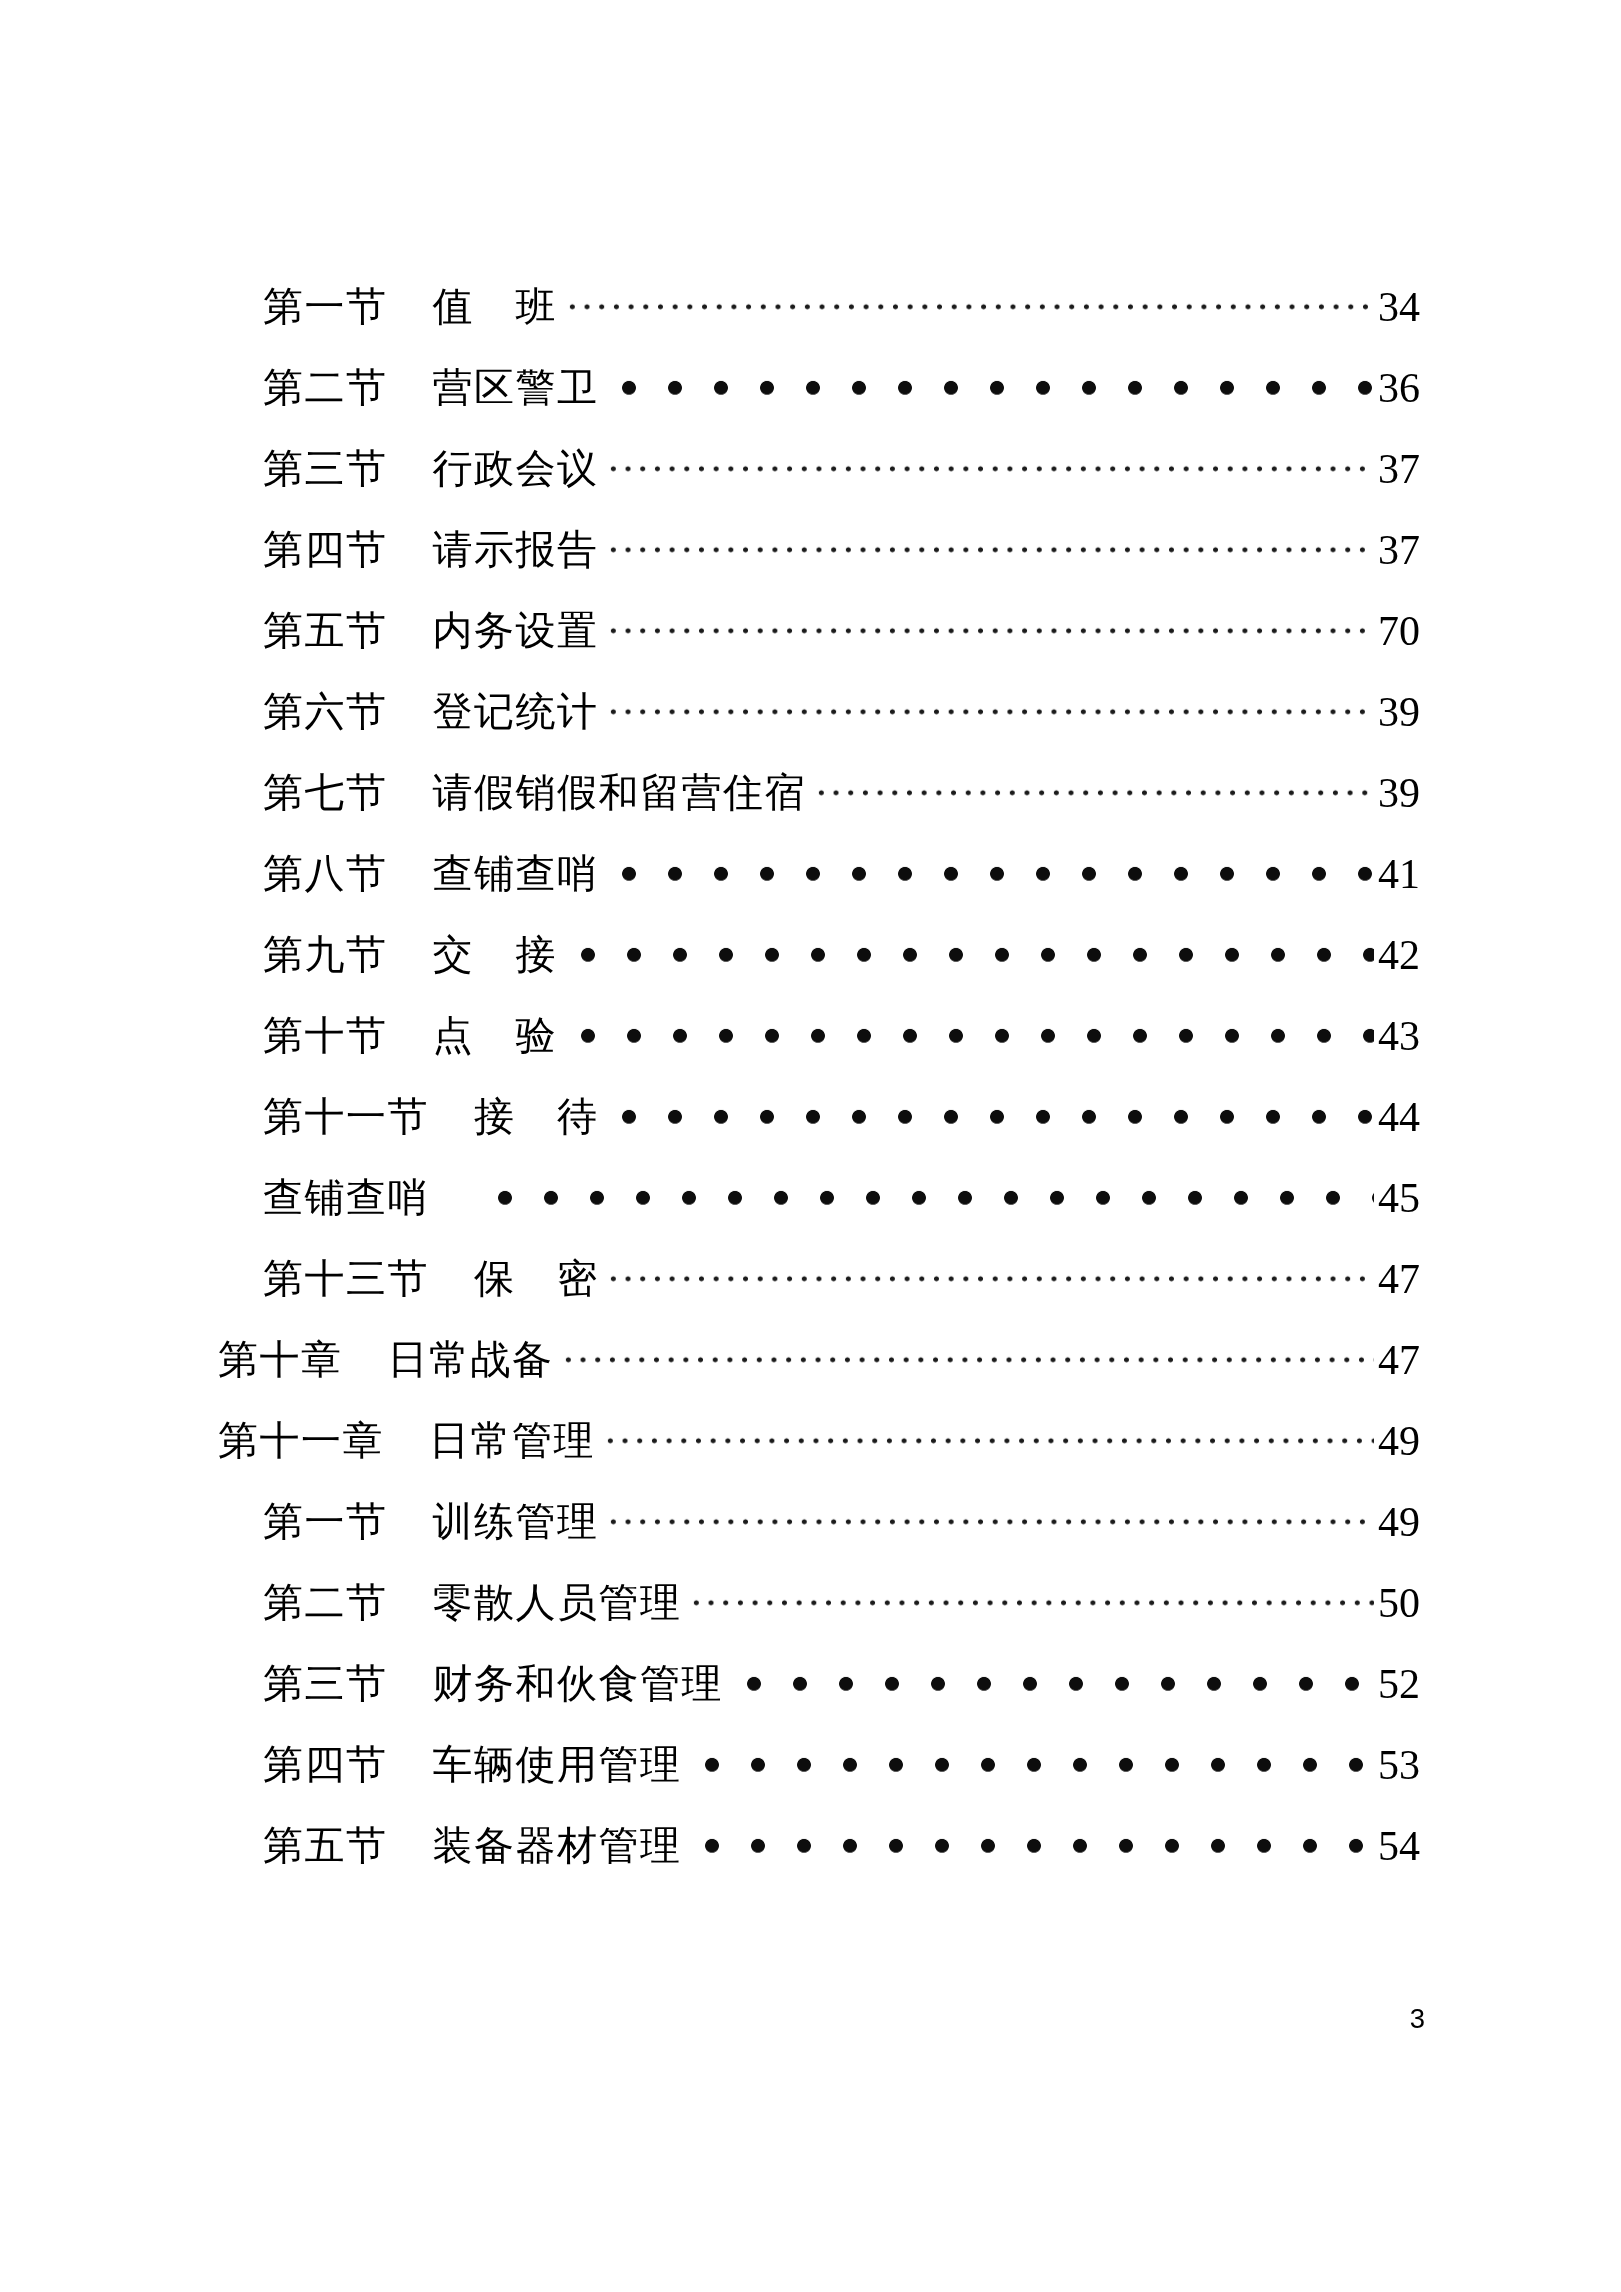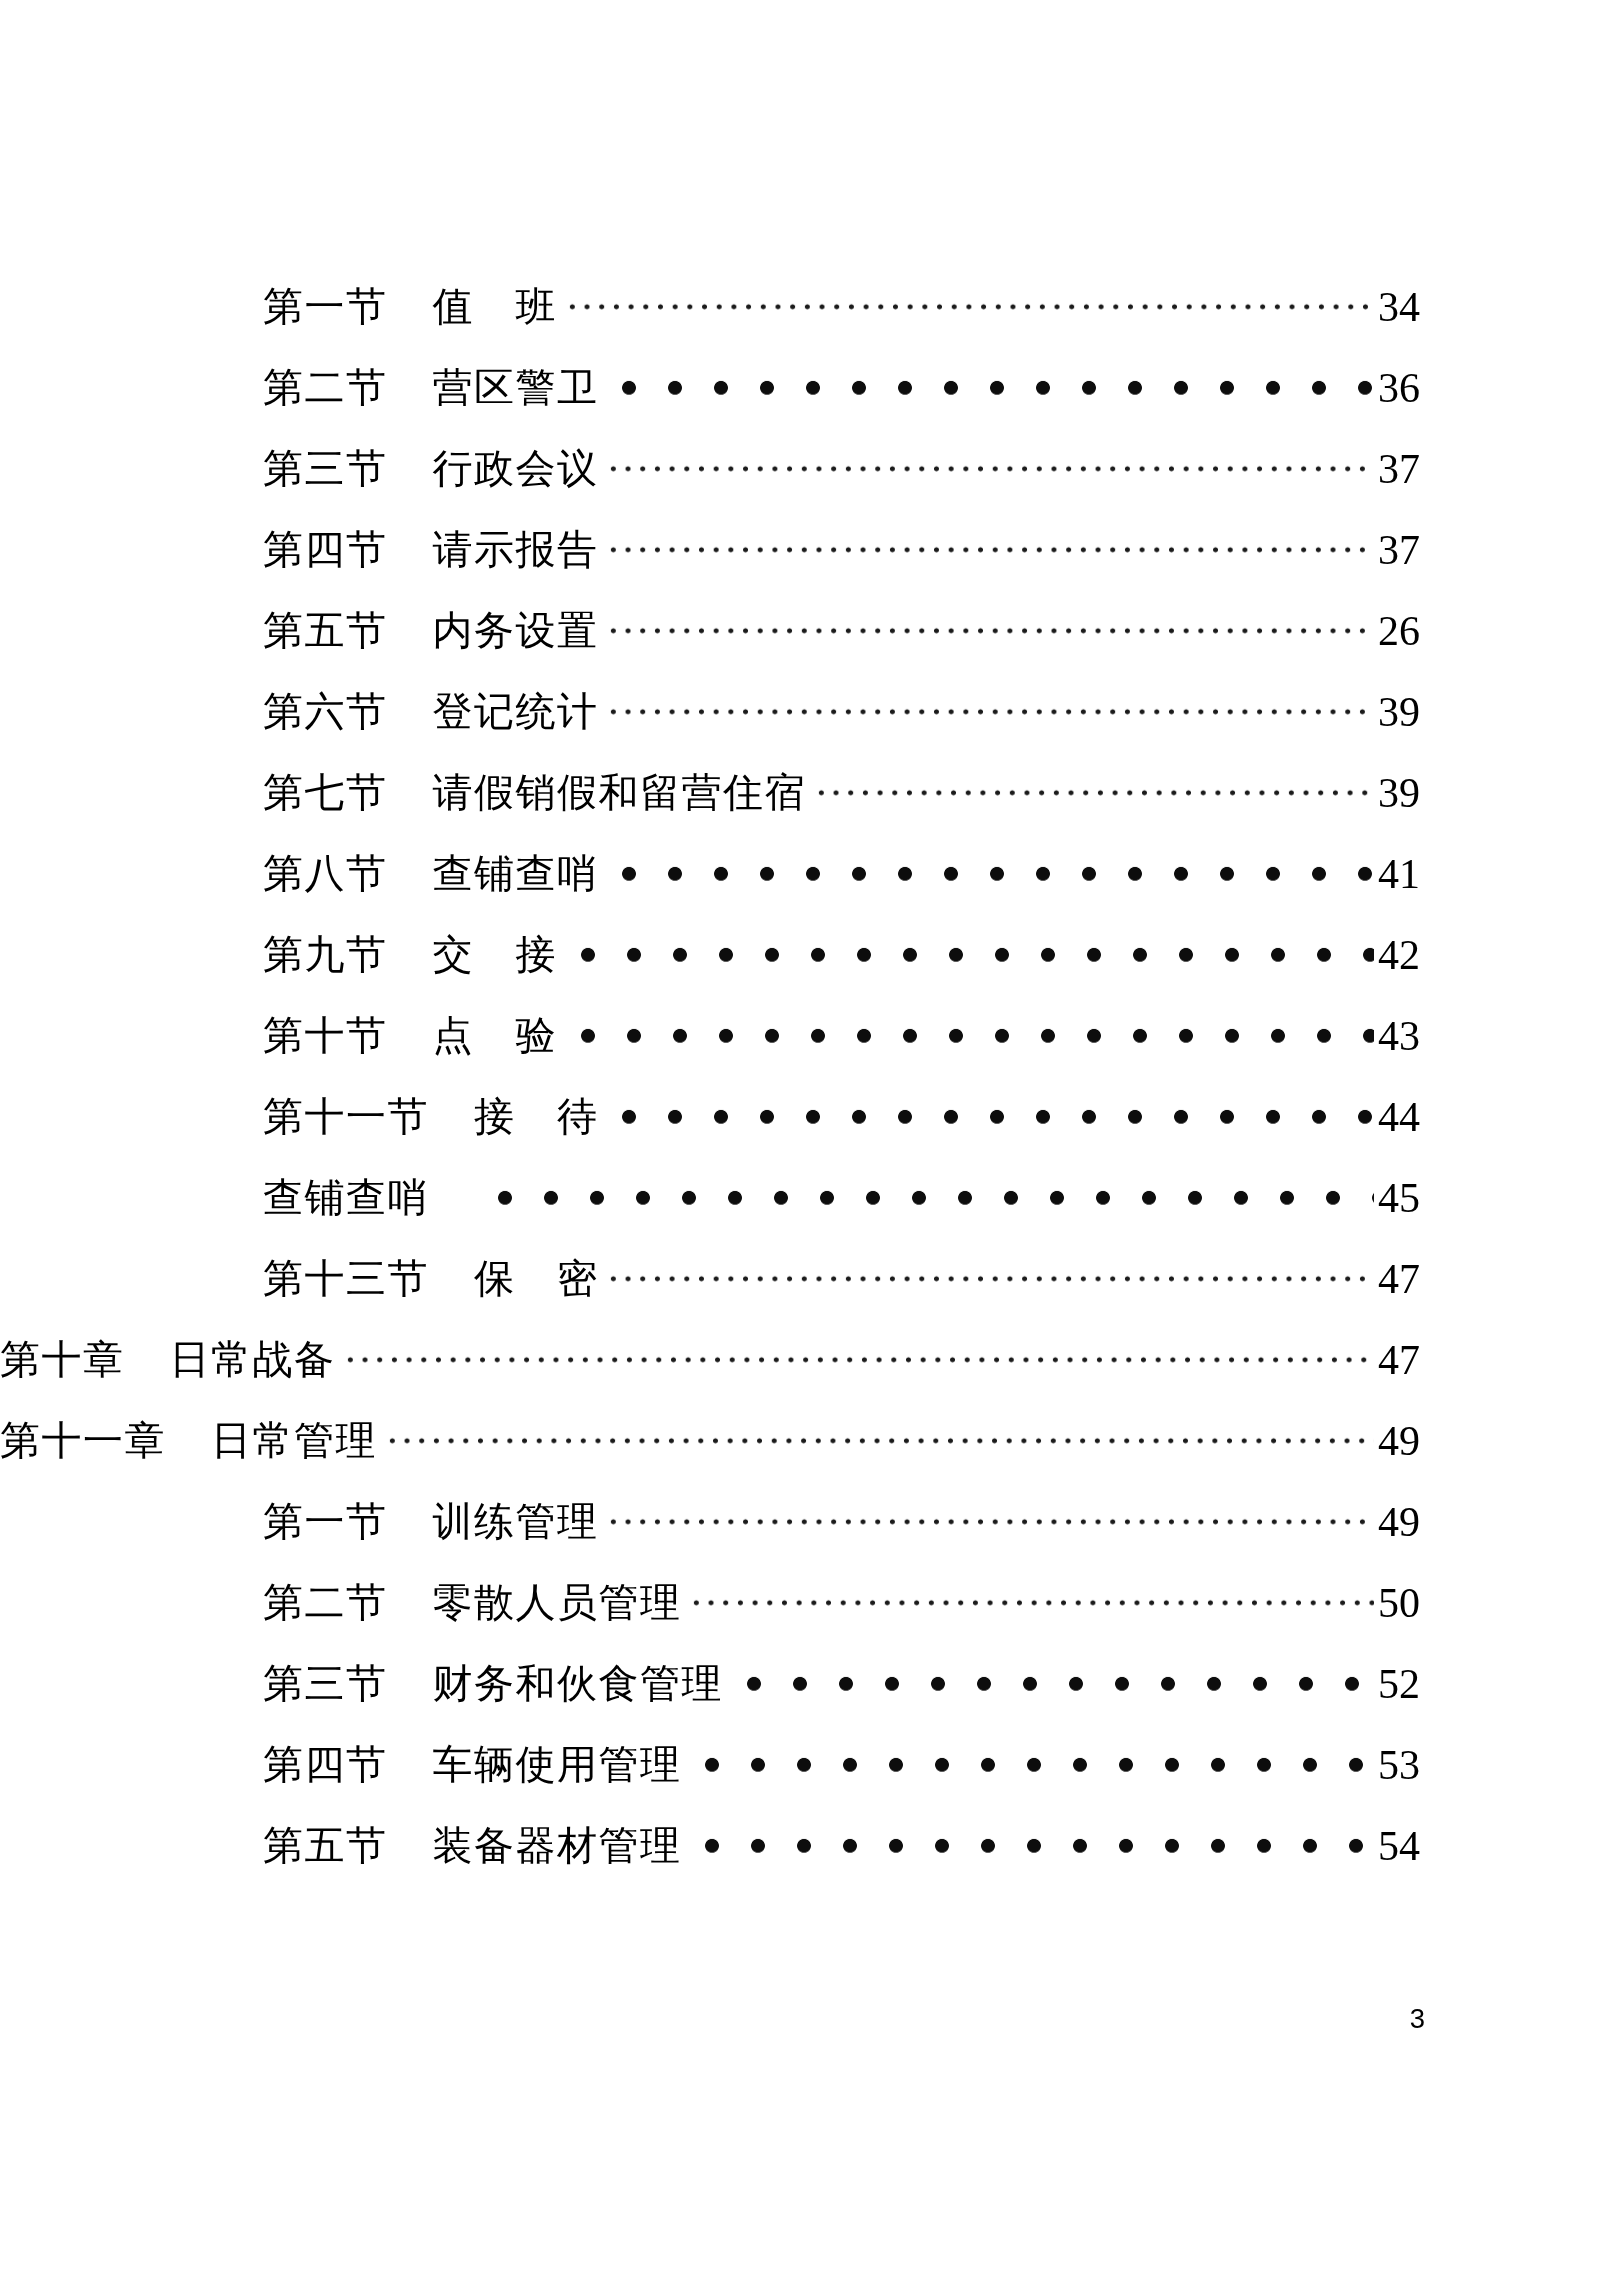--- a/index.html
+++ b/index.html
@@ -28,21 +28,21 @@
   .row {
     display: flex;
     align-items: center;
     height: 81px;
     padding-right: 201px;
     font-size: 40px;
     letter-spacing: 1.5px;
     white-space: pre;
   }
   .row.section { padding-left: 263px; }
-  .row.chapter { }
+  .row.chapter { padding-left: 218px; }
   .label {
     flex: 0 0 auto;
     margin-right: 45px;
   }
   .title {
     flex: 0 0 auto;
   }
   .leader {
     flex: 1 1 auto;
     height: 21.6px;
@@ -103,21 +103,21 @@
     <span class="label">第四节</span>
     <span class="title">请示报告</span>
     <span class="leader dots"></span>
     <span class="pagenum">37</span>
   </div>
 
   <div class="row section">
     <span class="label">第五节</span>
     <span class="title">内务设置</span>
     <span class="leader dots"></span>
-    <span class="pagenum">26</span>
+    <span class="pagenum">70</span>
   </div>
 
   <div class="row section">
     <span class="label">第六节</span>
     <span class="title">登记统计</span>
     <span class="leader dots"></span>
     <span class="pagenum">39</span>
   </div>
 
   <div class="row section">

